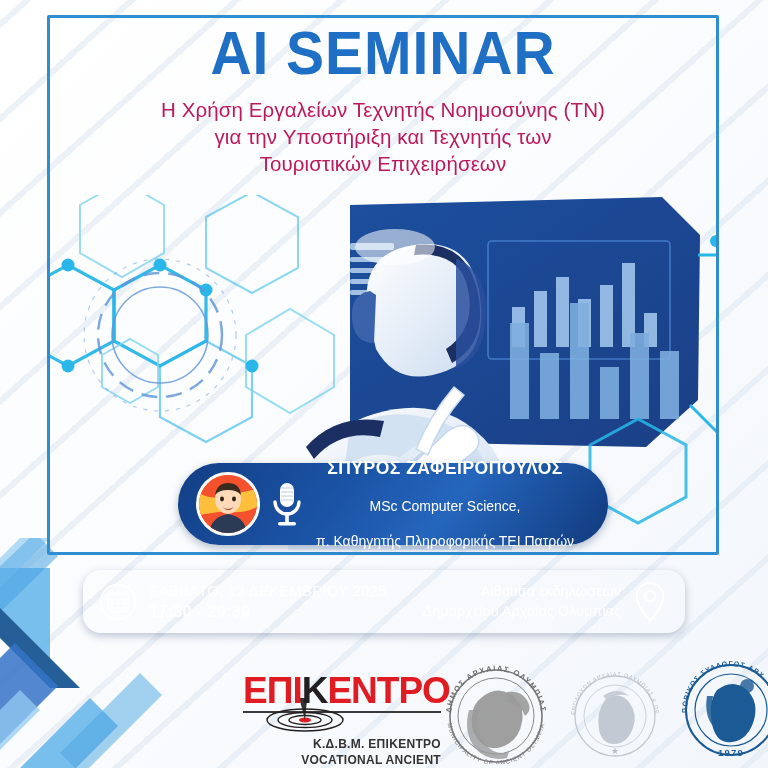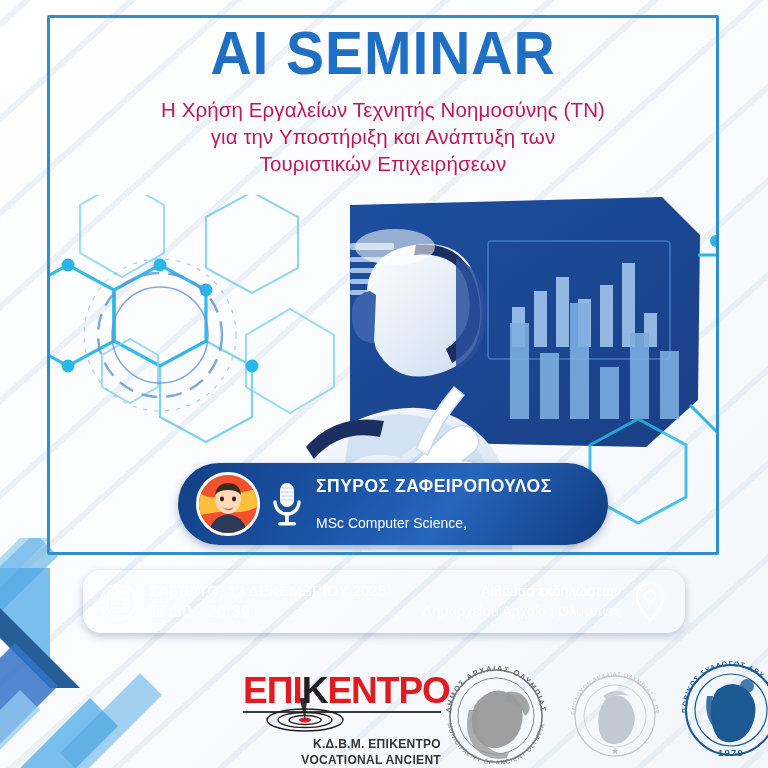--- a/index.html
+++ b/index.html
@@ -50,21 +50,21 @@
   .speaker-bar{
     position:absolute;left:178px;top:463px;width:430px;height:82px;
     border-radius:41px;
     background:linear-gradient(125deg,#123f86 0%,#1b54a6 38%,#2566bd 62%,#113a7d 100%);
     box-shadow:0 3px 9px rgba(10,40,90,.30);
     display:flex;align-items:center;padding:0 18px;box-sizing:border-box;
   }
   .avatar{width:58px;height:58px;border-radius:50%;flex:0 0 58px;
     border:3px solid #ffffff;overflow:hidden;position:relative;background:#f4512c;}
   .mic-ic{flex:0 0 34px;margin:0 12px 0 10px;}
-  .speaker-txt{color:#fff;line-height:1.22;}
+  .speaker-txt{color:#fff;line-height:1.22;text-align:center;}
   .sp-name{font-weight:bold;font-size:17.5px;letter-spacing:.5px;white-space:nowrap;}
   .sp-role{font-size:14px;white-space:nowrap;font-weight:400;margin-top:18px;}
 
   
   .info-bar{
     position:absolute;left:83px;top:570px;width:602px;height:63px;border-radius:18px;
     background:linear-gradient(118deg,#14archive 0%,#1b57ab 0%,#2a6cc4 48%,#123c83 100%);
     box-shadow:0 3px 8px rgba(10,40,90,.26);
     display:flex;align-items:center;box-sizing:border-box;padding:0 16px;color:#fff;
   }
@@ -214,21 +214,21 @@
         <path d="M366 254 q14-34 38-62 l10 8 q-24 28-36 60 Z" fill="#ffffff" stroke="#c6d8ec" stroke-width="1.5"></path>
         <rect x="356" y="296" width="52" height="15" rx="7" fill="#1b2f63" transform="rotate(-14 382 303)"></rect>
       </g>
     </g>
   </svg>
 
   <div class="title-wrap">
     <div class="main-title">AI SEMINAR</div>
     <div class="subtitle">
       <span>Η Χρήση Εργαλείων Τεχνητής Νοημοσύνης (ΤΝ)</span>
-      <span>για την Υποστήριξη και Ανάπτυξη των</span>
+      <span>για την Υποστήριξη και Τεχνητής των</span>
       <span>Τουριστικών Επιχειρήσεων</span>
     </div>
   </div>
 
   <div class="speaker-bar">
     <div class="avatar">
       <svg viewBox="0 0 58 58" width="58" height="58">
         <circle cx="29" cy="29" r="29" fill="#f4512c"></circle>
         <path d="M0 18 q14 8 30 2 l28-6 v18 q-16 8-32 4 L0 40 Z" fill="#ffd23f" opacity=".85"></path>
         <ellipse cx="29" cy="24" rx="13" ry="15" fill="#ffd9b8"></ellipse>
@@ -247,20 +247,21 @@
         <line x1="11" y1="15" x2="23" y2="15"></line>
           <line x1="11" y1="19" x2="23" y2="19"></line>
       </g>
       <path d="M5 21 a12 12 0 0 0 24 0" fill="none" stroke="#ffffff" stroke-width="3.4" stroke-linecap="round"></path>
       <rect x="15.2" y="31" width="3.6" height="10" fill="#ffffff"></rect>
       <rect x="8" y="41" width="18" height="3.4" rx="1.7" fill="#ffffff"></rect>
     </svg>
     <div class="speaker-txt">
       <div class="sp-name">ΣΠΥΡΟΣ ΖΑΦΕΙΡΟΠΟΥΛΟΣ</div>
       <div class="sp-role">MSc Computer Science,</div>
+      <div class="sp-role">π. Καθηγητής Πληροφορικής ΤΕΙ Πατρών</div>
     </div>
   </div>
 
   <div class="info-bar">
     <svg class="cal-ic" viewBox="0 0 44 44">
       <circle cx="22" cy="22" r="20" fill="none" stroke="#ffffff" stroke-width="2.2" opacity=".9"></circle>
       <rect x="10" y="12" width="24" height="21" rx="2.5" fill="none" stroke="#ffffff" stroke-width="2"></rect>
       <line x1="10" y1="19" x2="34" y2="19" stroke="#ffffff" stroke-width="2"></line>
       <g stroke="#ffffff" stroke-width="1.8" stroke-linecap="round">
         <line x1="15" y1="9" x2="15" y2="14"></line>

